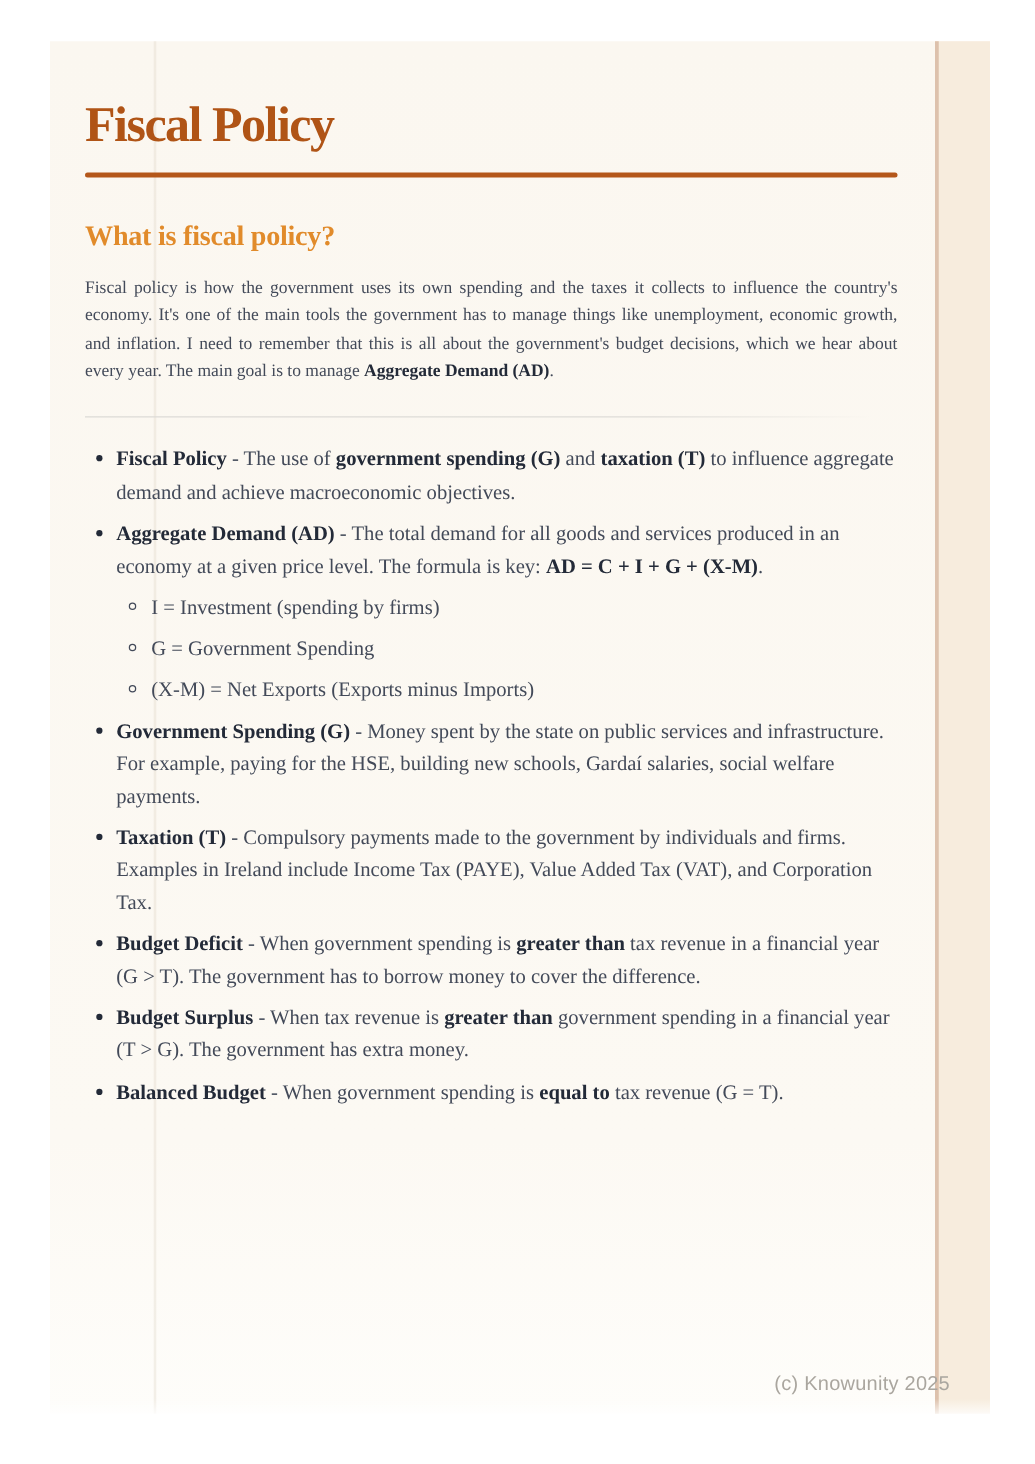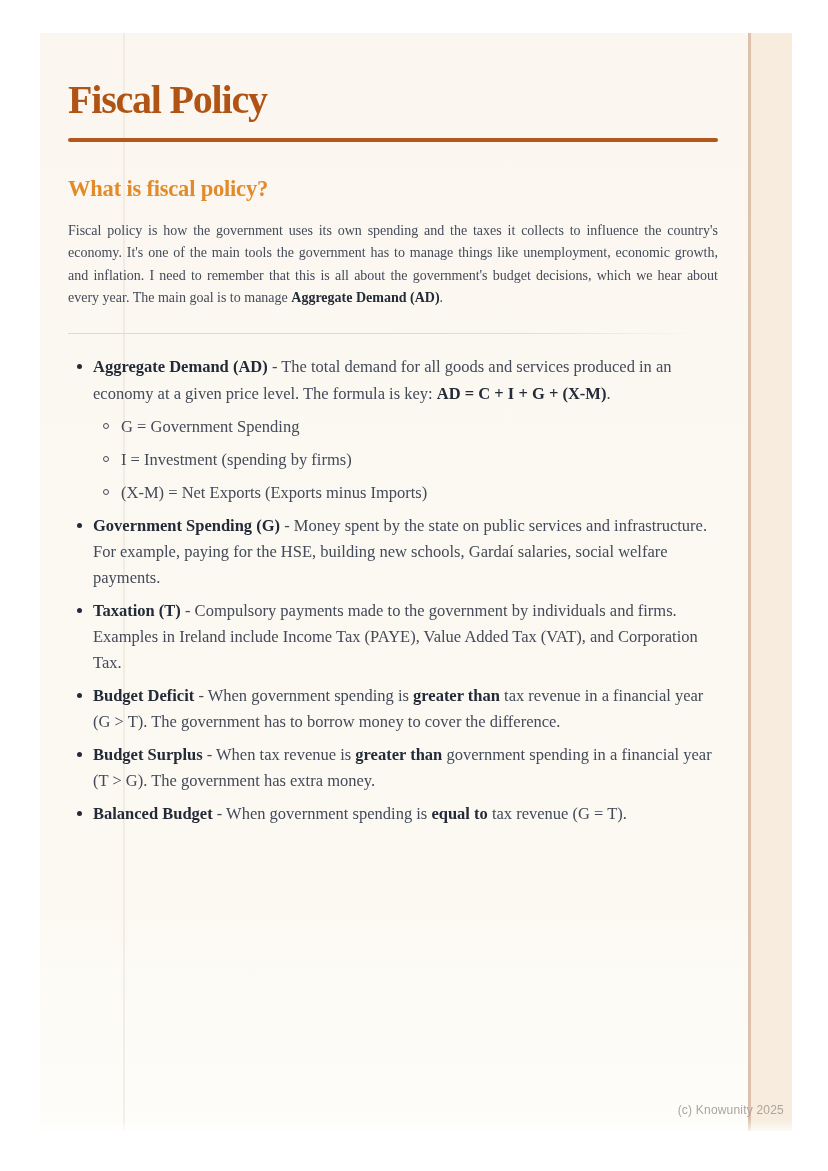--- a/index.html
+++ b/index.html
@@ -78,22 +78,22 @@
   .li-body { flex: 1; }
   ul.sub { list-style: none; margin: 6px 0 0 0; padding: 0 0 0 8px; }
   .sub > li { display: flex; margin-top: 7px; }
   .sub-marker { flex: 0 0 20px; padding-left: 2px; }
   .ring {
     display: block; width: 6px; height: 6px; border-radius: 50%;
     border: 1.5px solid var(--body, #434a59); margin-top: 9px;
     background: transparent;
   }
   .footer {
-    position: absolute; right: 8px; bottom: 14px; z-index: 2;
-    font-size: 12px; letter-spacing: 0.2px;
+    position: absolute; right: 32px; bottom: 14px; z-index: 2;
+    font-size: 16px; letter-spacing: 0.2px;
     color: var(--footer, #aaa69f);
   }
 </style>
 </head>
 <body>
 
 <div class="sheet">
   <div class="crease"></div>
   <div class="edge-strip"></div>
 
@@ -101,39 +101,45 @@
     <h1>Fiscal Policy</h1>
     <div class="title-rule"></div>
 
     <h2>What is fiscal policy?</h2>
     <p class="para">Fiscal policy is how the government uses its own spending and the taxes it collects to influence the country's economy. It's one of the main tools the government has to manage things like unemployment, economic growth, and inflation. I need to remember that this is all about the government's budget decisions, which we hear about every year. The main goal is to manage <b>Aggregate Demand (AD)</b>.</p>
 
     <hr class="divider">
 
 
     <ul class="bullets">
+      <li>
+        <span class="marker">
+            <span class="dot"></span>
+          </span>
+        <span class="li-body"><b>Fiscal Policy</b> - The use of <b>government spending (G)</b> and <b>taxation (T)</b> to influence aggregate demand and achieve macroeconomic objectives.</span>
+      </li>
 
       <li>
         <span class="marker">
             <span class="dot"></span>
           </span>
         <span class="li-body">
           <span><b>Aggregate Demand (AD)</b> - The total demand for all goods and services produced in an economy at a given price level. The formula is key: <b>AD = C + I + G + (X-M)</b>.</span>
           <ul class="sub">
             <li>
               <span class="sub-marker">
                   <span class="ring"></span>
                 </span>
-              <span class="li-body">G = Government Spending</span>
+              <span class="li-body">I = Investment (spending by firms)</span>
             </li>
             <li>
               <span class="sub-marker">
                   <span class="ring"></span>
                 </span>
-              <span class="li-body">I = Investment (spending by firms)</span>
+              <span class="li-body">G = Government Spending</span>
             </li>
             <li>
               <span class="sub-marker">
                   <span class="ring"></span>
                 </span>
               <span class="li-body">(X-M) = Net Exports (Exports minus Imports)</span>
             </li>
           </ul>
         </span>
       </li>

